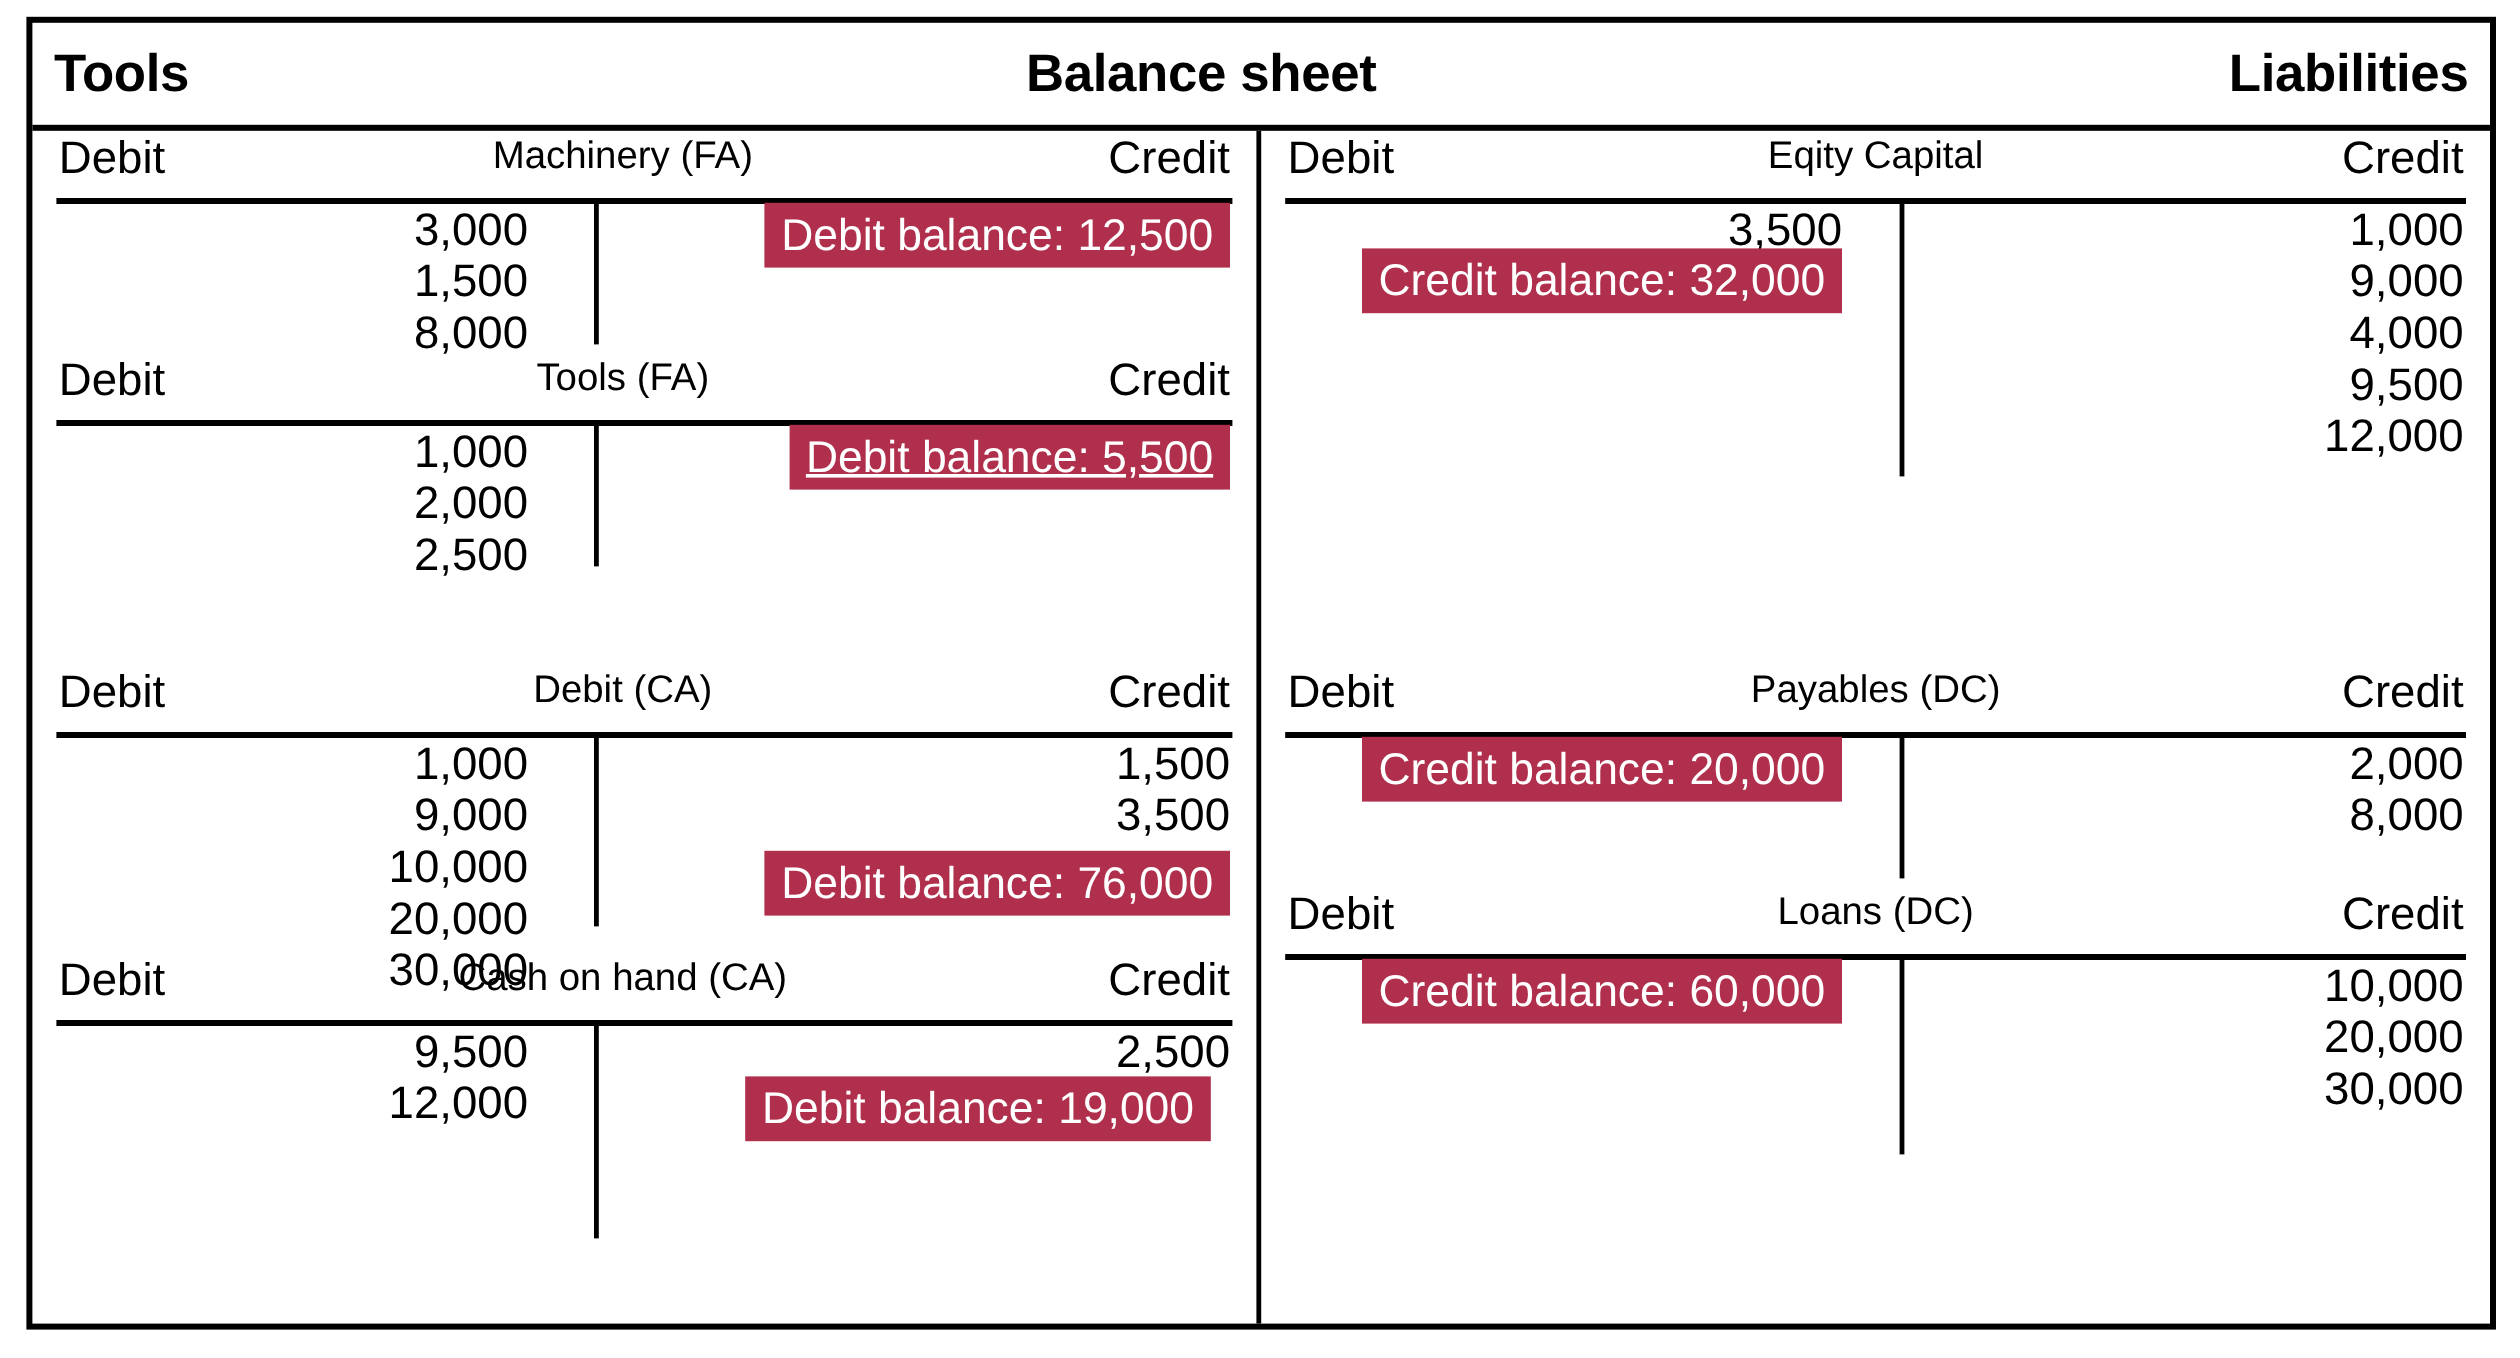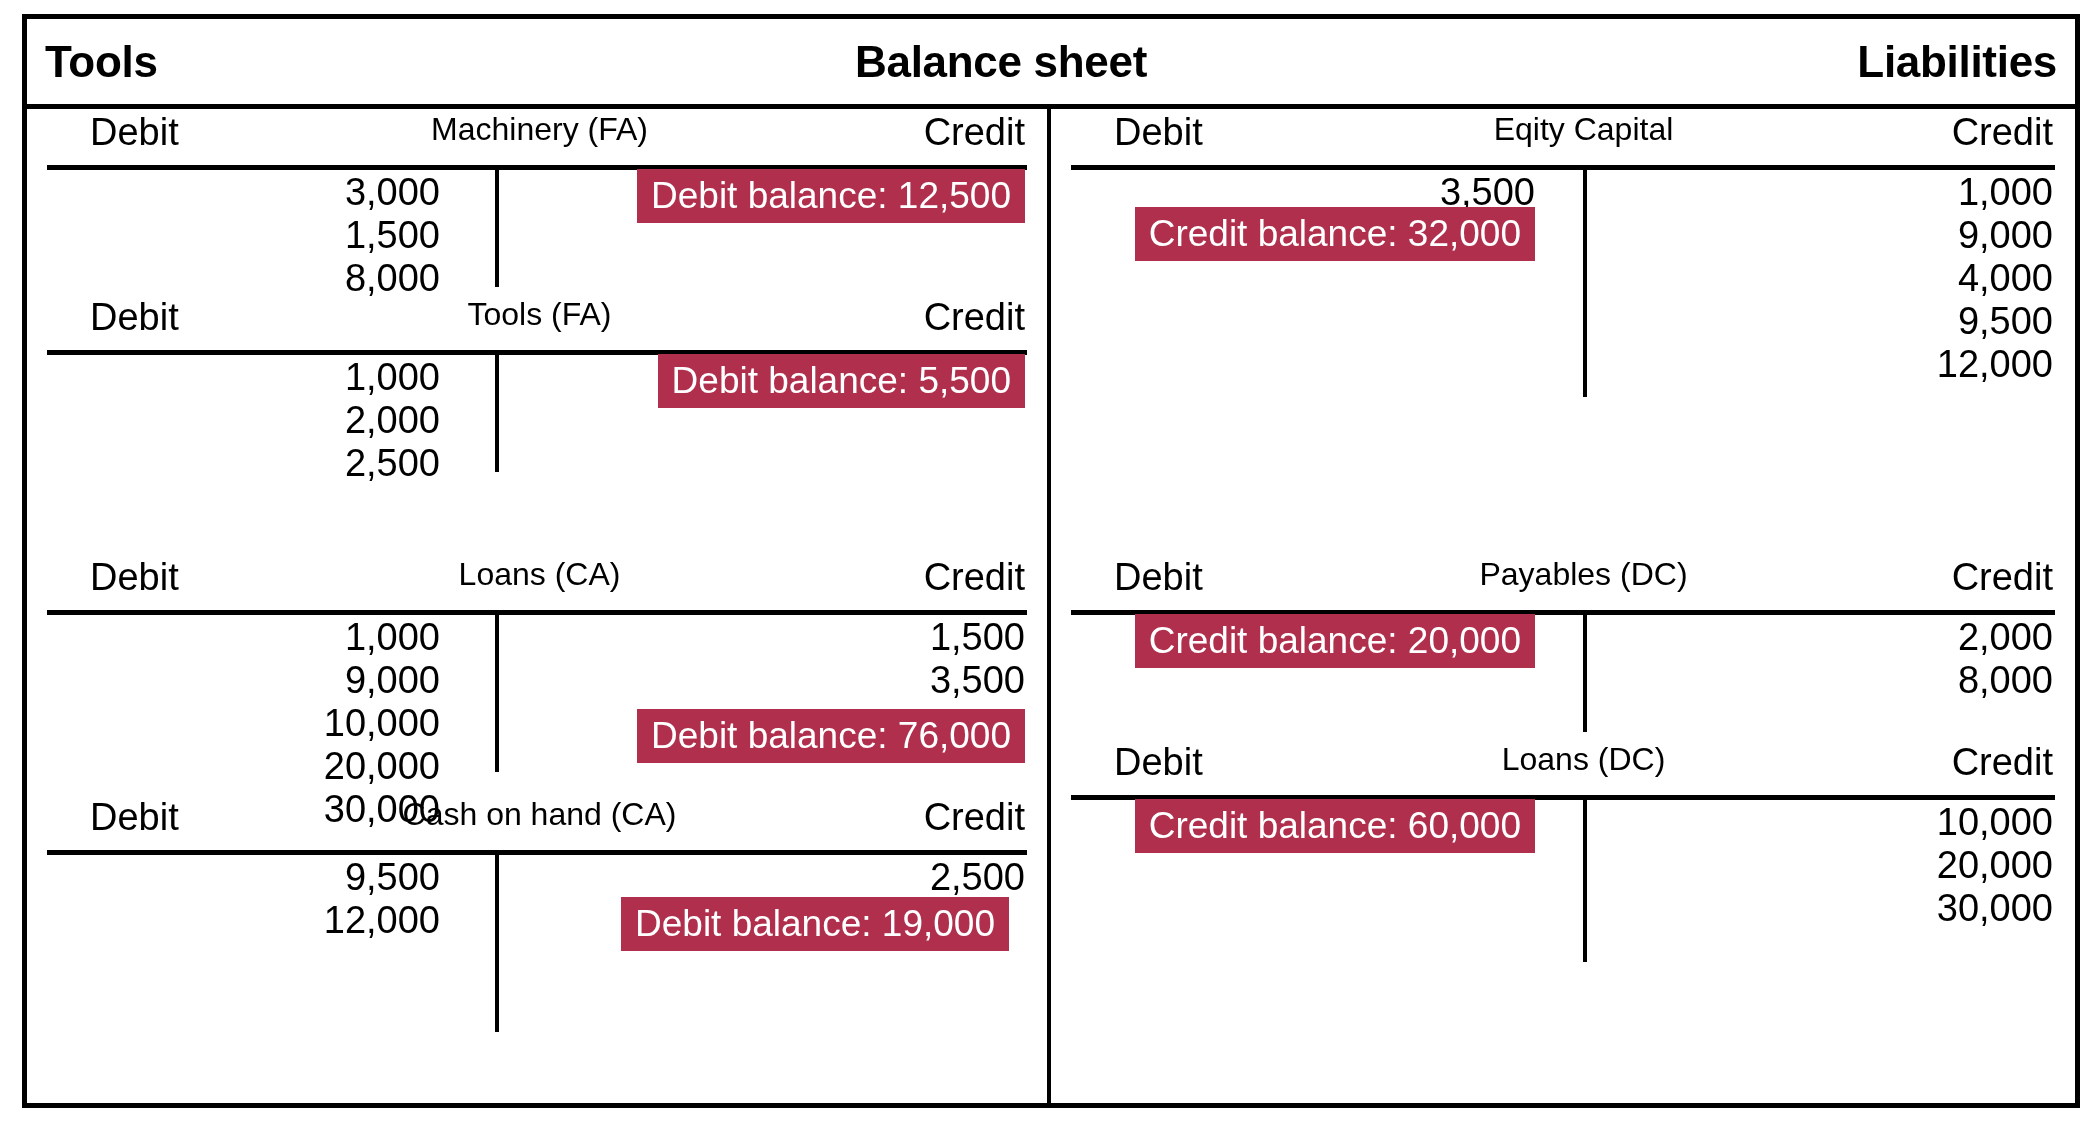--- a/index.html
+++ b/index.html
@@ -75,21 +75,20 @@
   }
 
   
   .taccount {
     position: absolute;
     left: 0; right: 0;
   }
   .ta-head {
     position: relative;
     height: 72px;
-    margin-left: 41px;
   }
   .ta-head .lbl-debit {
     position: absolute;
     left: 22px; top: 2px;
     font-size: 38px;
   }
   .ta-head .lbl-name {
     position: absolute;
     left: 0; right: 0; top: 2px;
     text-align: center;
@@ -175,27 +174,27 @@
           <span class="lbl-name offsetL">Tools (FA)</span>
           <span class="lbl-credit">Credit</span>
         </div>
         <div class="ta-rule" style="top:56px;"></div>
         <div class="ta-vline" style="left:468px; top:58px; height:120px;"></div>
         <div class="col-debit" style="right:607px; top:62px;">
           <span class="val">1,000</span>
           <span class="val">2,000</span>
           <span class="val">2,500</span>
         </div>
-        <div class="badge" style="right:22px; top:60px;">Debit balance: 5,500</div>
+        <div class="badge" style="right:22px; top:60px;text-decoration:underline;">Debit balance: 5,500</div>
       </div>
 
       <div class="taccount" style="top:445px;">
         <div class="ta-head">
           <span class="lbl-debit">Debit</span>
-          <span class="lbl-name offsetL">Loans (CA)</span>
+          <span class="lbl-name offsetL">Debit (CA)</span>
           <span class="lbl-credit">Credit</span>
         </div>
         <div class="ta-rule" style="top:56px;"></div>
         <div class="ta-vline" style="left:468px; top:58px; height:160px;"></div>
         <div class="col-debit" style="right:607px; top:62px;">
           <span class="val">1,000</span>
           <span class="val">9,000</span>
           <span class="val">10,000</span>
           <span class="val">20,000</span>
           <span class="val">30,000</span>

